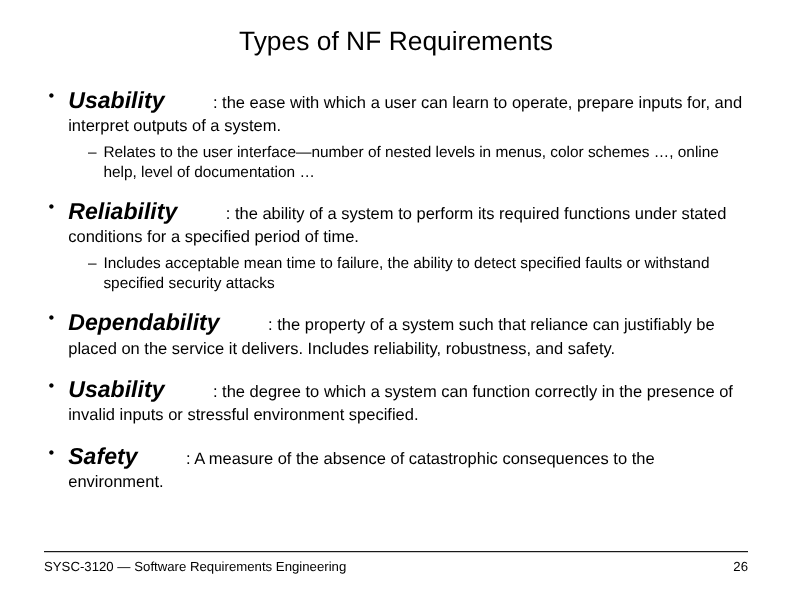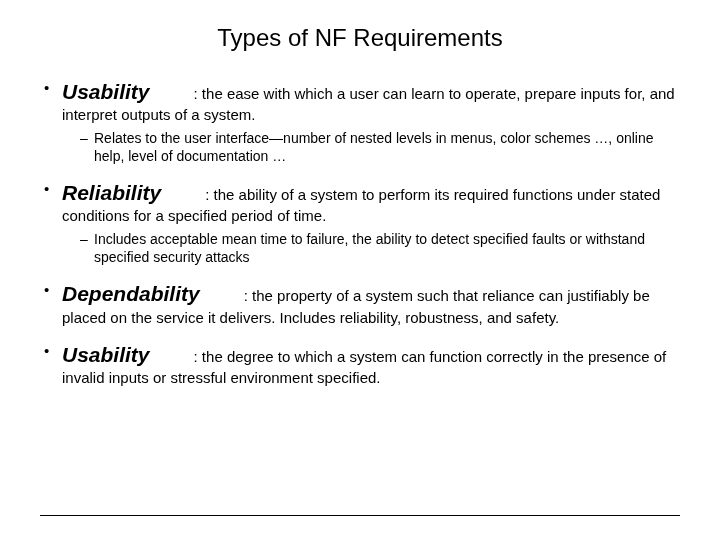--- a/index.html
+++ b/index.html
@@ -97,17 +97,24 @@
     <ul class="sub">
       <li>Includes acceptable mean time to failure, the ability to detect specified faults or withstand specified security attacks</li>
     </ul>
   </li>
   <li>
     <span class="term">Dependability</span><span class="def">: the property of a system such that reliance can justifiably be placed on the service it delivers. Includes reliability, robustness, and safety.</span>
   </li>
   <li>
     <span class="term">Usability</span><span class="def">: the degree to which a system can function correctly in the presence of invalid inputs or stressful environment specified.</span>
   </li>
+  <li>
+    <span class="term">Safety</span><span class="def">: A measure of the absence of catastrophic consequences to the environment.</span>
+  </li>
 </ul>
 
 <div class="footer">
   <hr>
+  <div class="footer-row">
+    <span>SYSC-3120 — Software Requirements Engineering</span>
+    <span>26</span>
+  </div>
 </div>
 
 </body></html>

